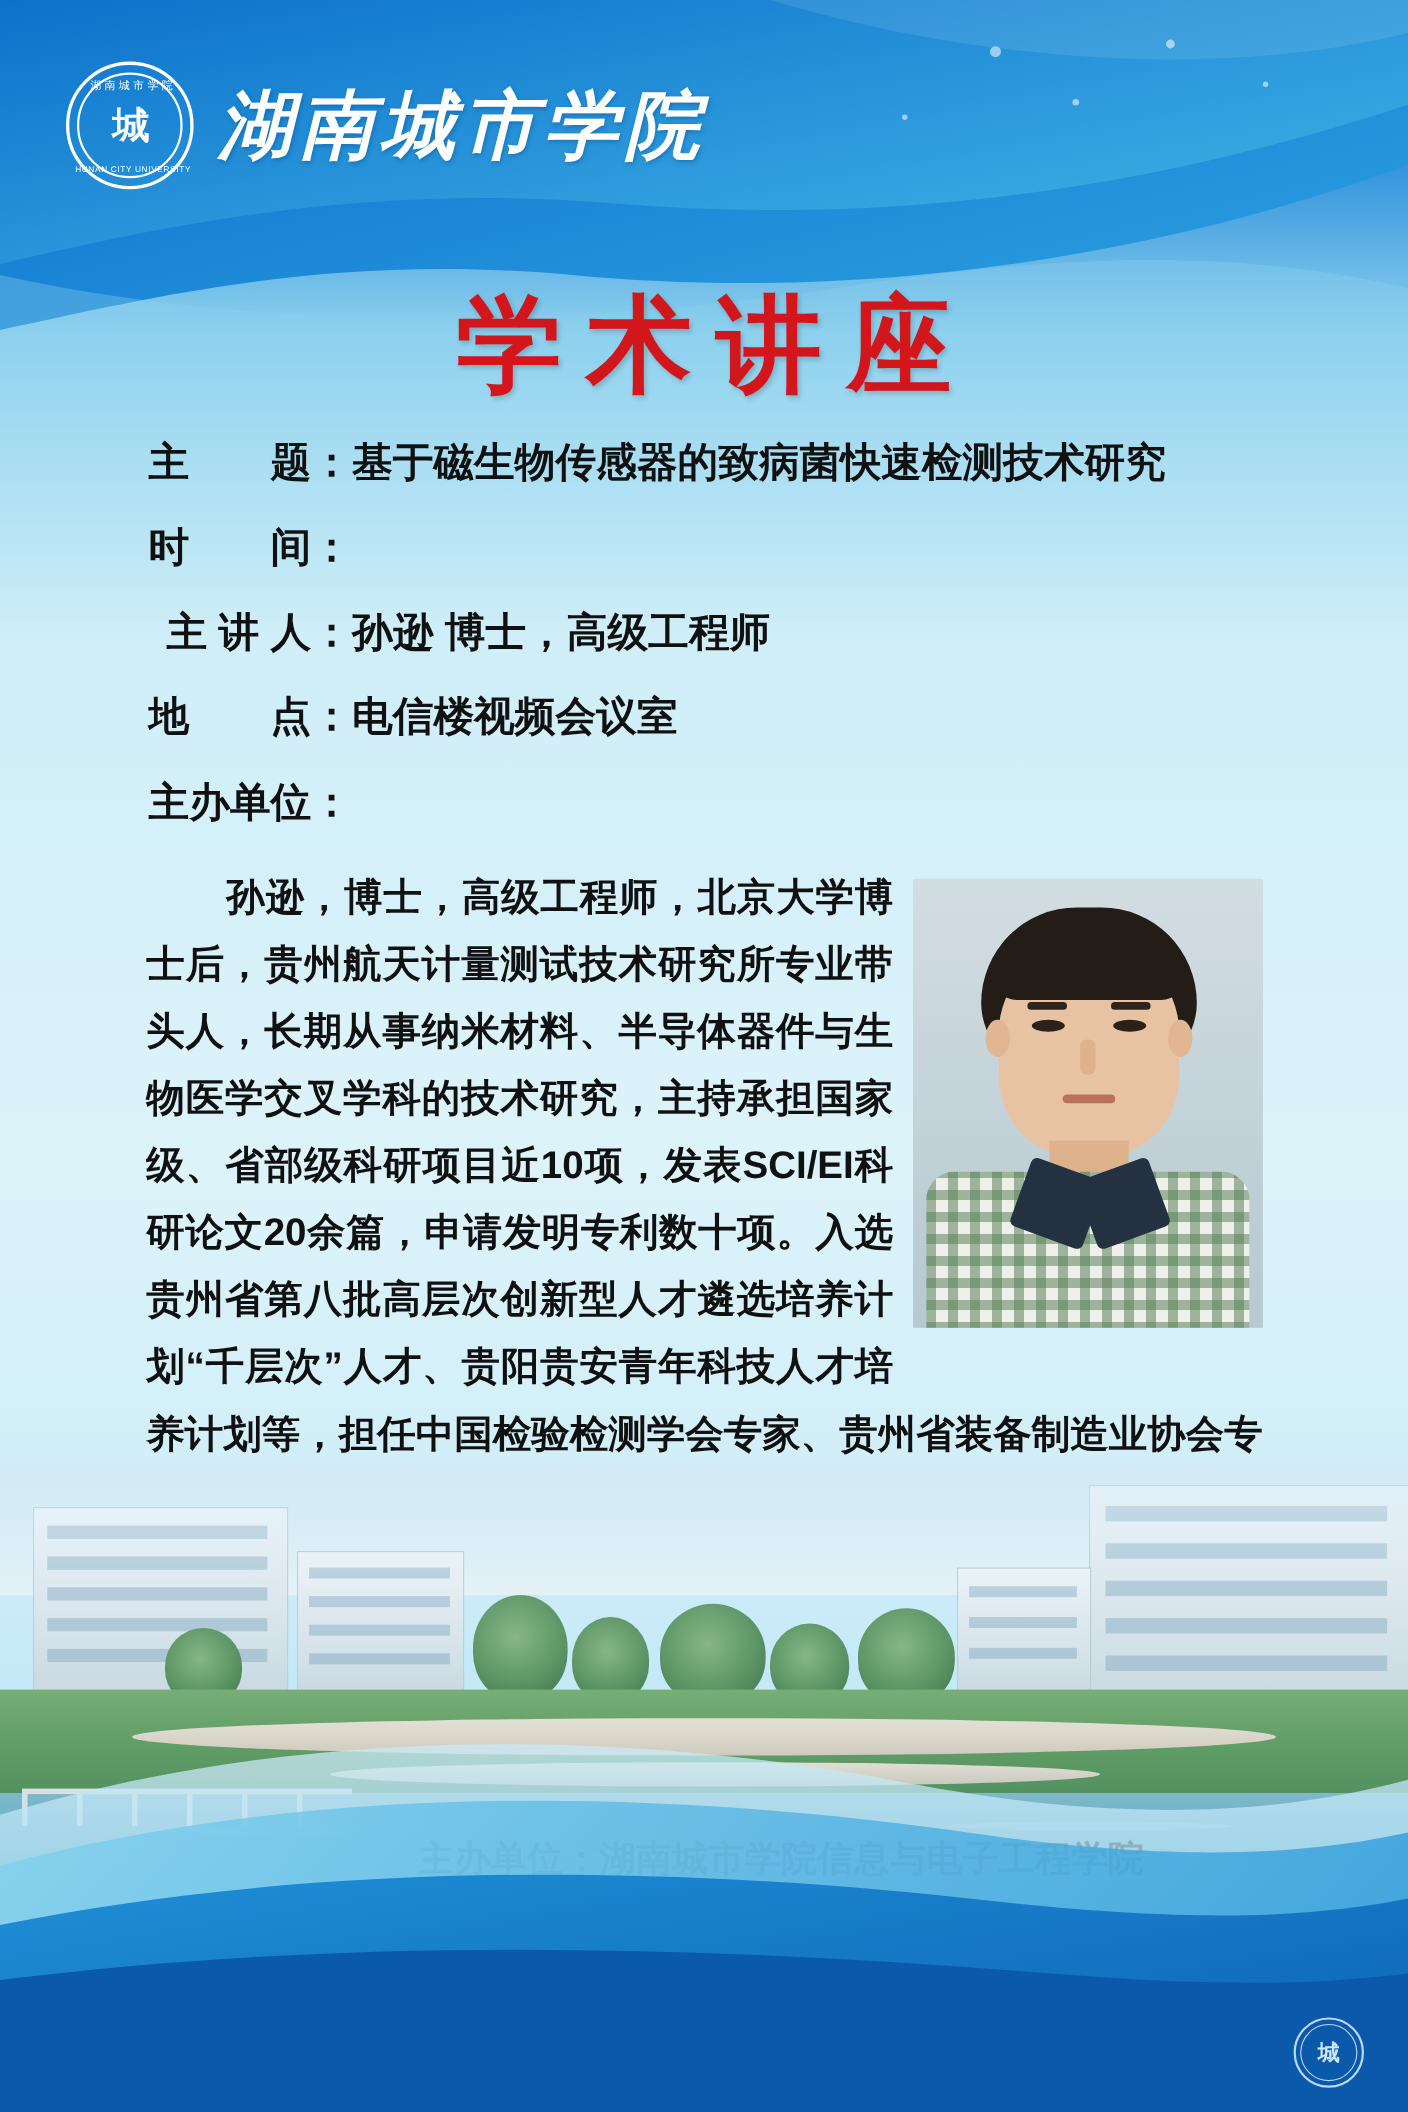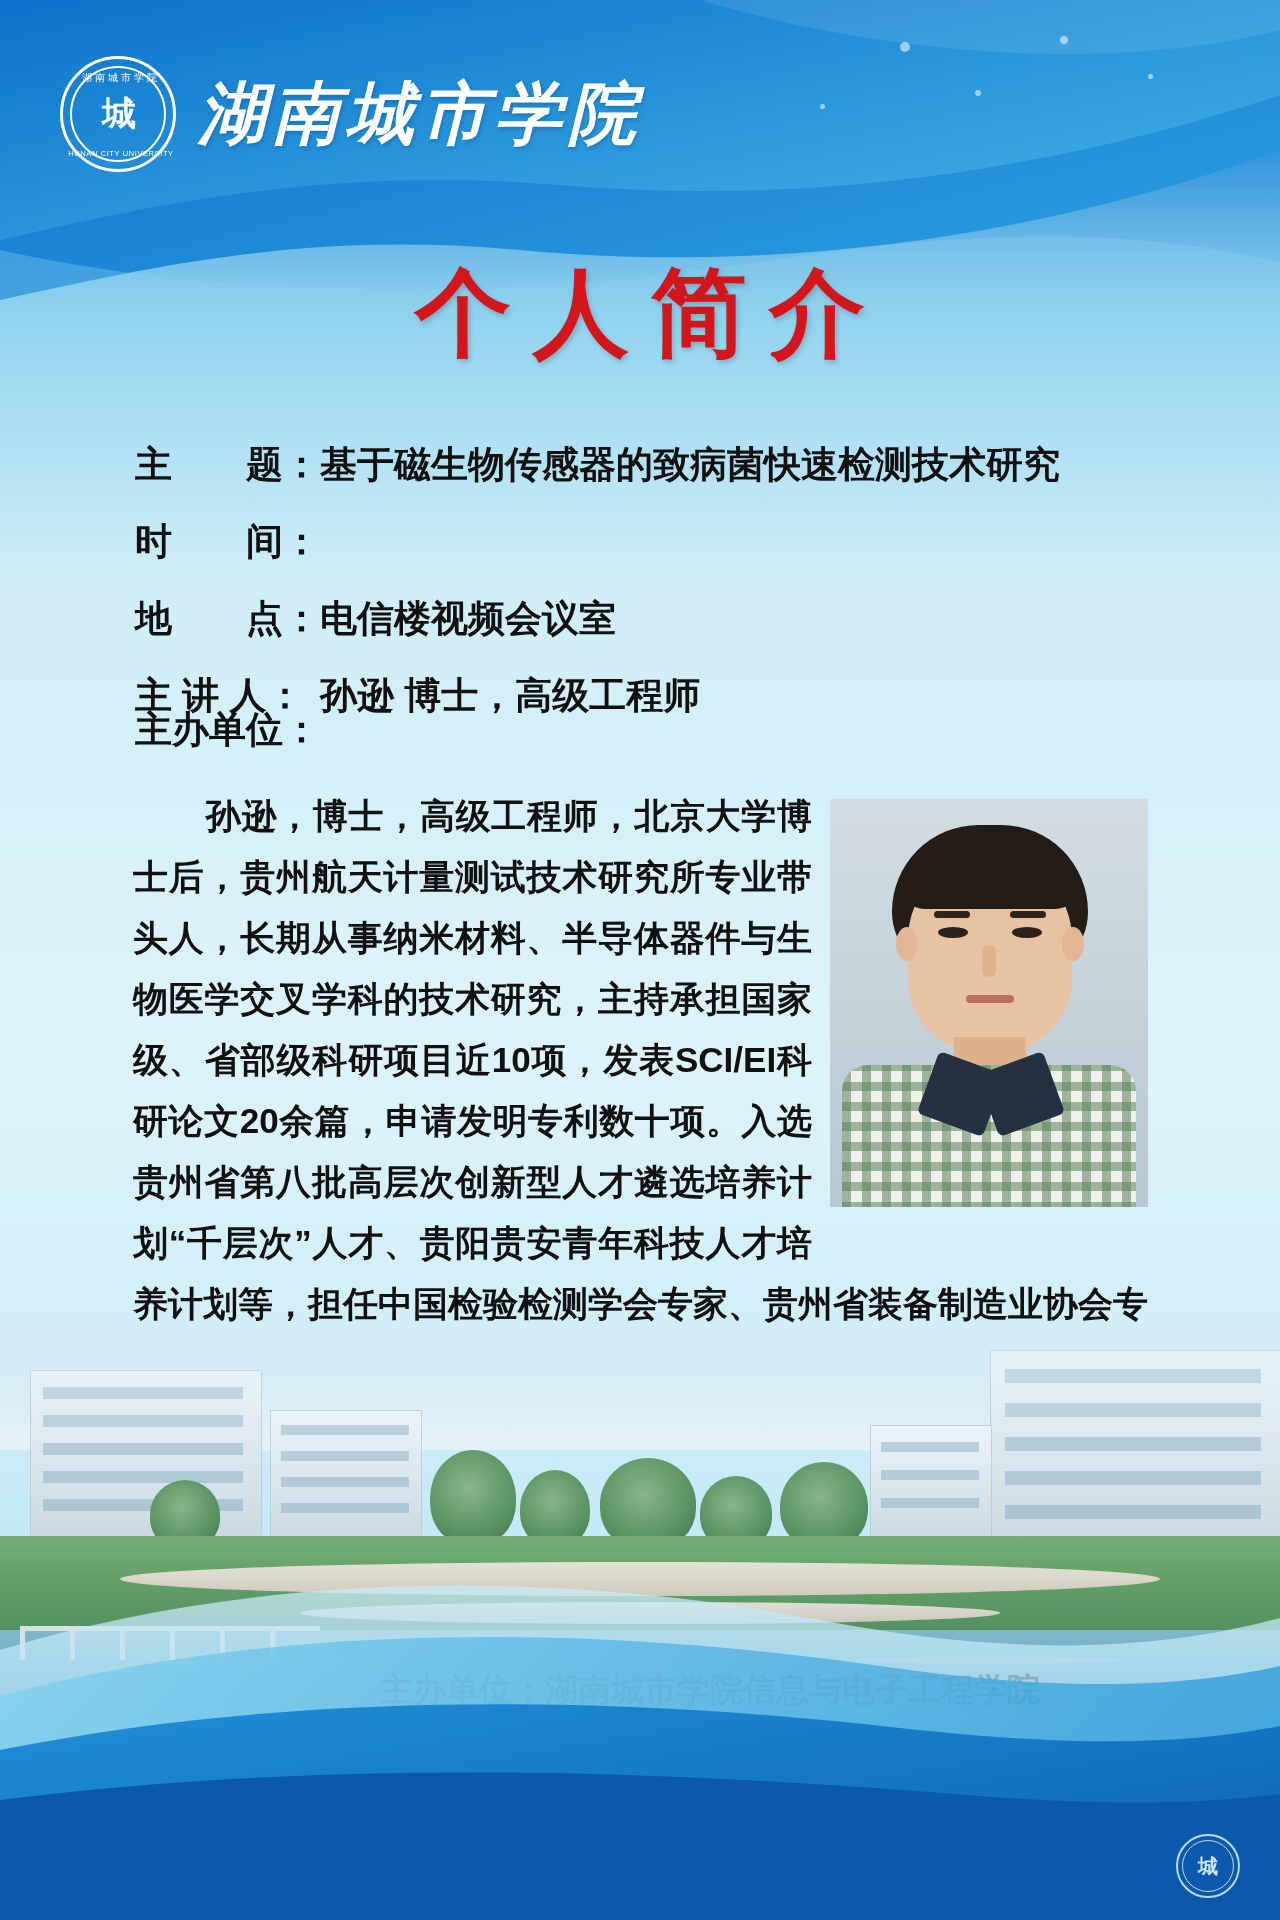--- a/index.html
+++ b/index.html
@@ -155,22 +155,23 @@
     color: #d2161b;
     letter-spacing: 22px;
     text-indent: 22px;
     text-shadow: 2px 3px 5px rgba(0,0,0,0.18);
   }
 
   
   .info-block {
     position: absolute;
     left: 135px;
-    top: 440px;
+    top: 396px;
     width: 1020px;
+    text-align: right;
   }
   .info-row {
     display: flex;
     align-items: baseline;
     font-size: 37px;
     font-weight: bold;
     color: #111111;
     margin-bottom: 27px;
     white-space: nowrap;
   }
@@ -325,37 +326,37 @@
   <div class="header">
     <div class="logo-seal">
       <div class="inner-ring"></div>
       <div class="ring-text-top">湖南城市学院</div>
       <div class="mark">城</div>
       <div class="ring-text-bot">HUNAN CITY UNIVERSITY</div>
     </div>
     <div class="school-name">湖南城市学院</div>
   </div>
 
-  <div class="main-title">个人简介</div>
+  <div class="main-title">学术讲座</div>
 
   <div class="info-block">
     <div class="info-row">
       <span class="info-label">主　　题：</span>
       <span class="info-value">基于磁生物传感器的致病菌快速检测技术研究</span>
     </div>
     <div class="info-row">
       <span class="info-label">时　　间：</span>
     </div>
     <div class="info-row">
+      <span class="info-label">主 讲 人：</span>
+      <span class="info-value">孙逊  博士，高级工程师</span>
+    </div>
+    <div class="info-row">
       <span class="info-label">地　　点：</span>
       <span class="info-value">电信楼视频会议室</span>
-    </div>
-    <div class="info-row">
-      <span class="info-label">主 讲 人：</span>
-      <span class="info-value">孙逊  博士，高级工程师</span>
     </div>
   </div>
 
   <div class="bio-heading">主办单位：</div>
 
   <div class="bio-text">
     <div class="portrait">
       <div class="p-bg"></div>
       <div class="p-hair"></div>
       <div class="p-face"></div>

